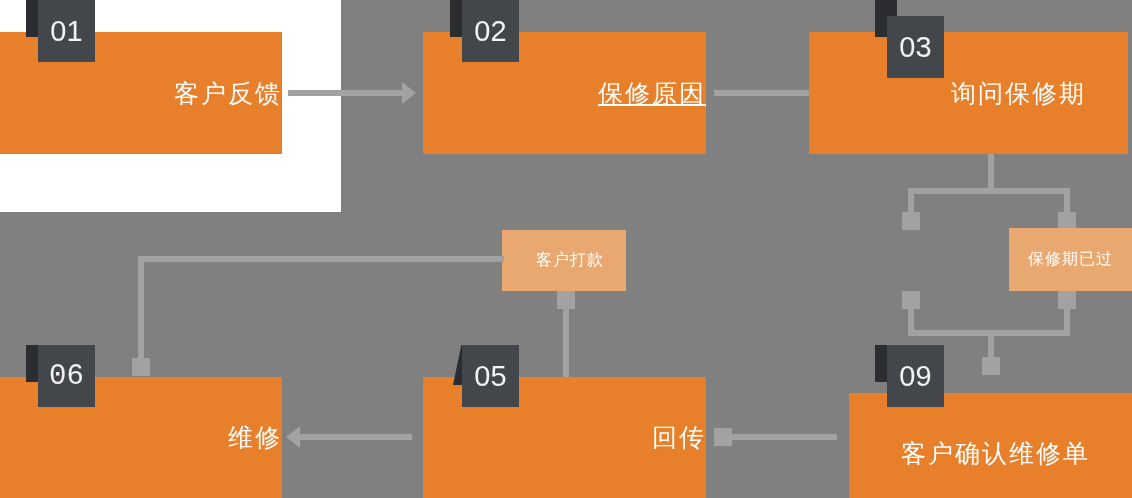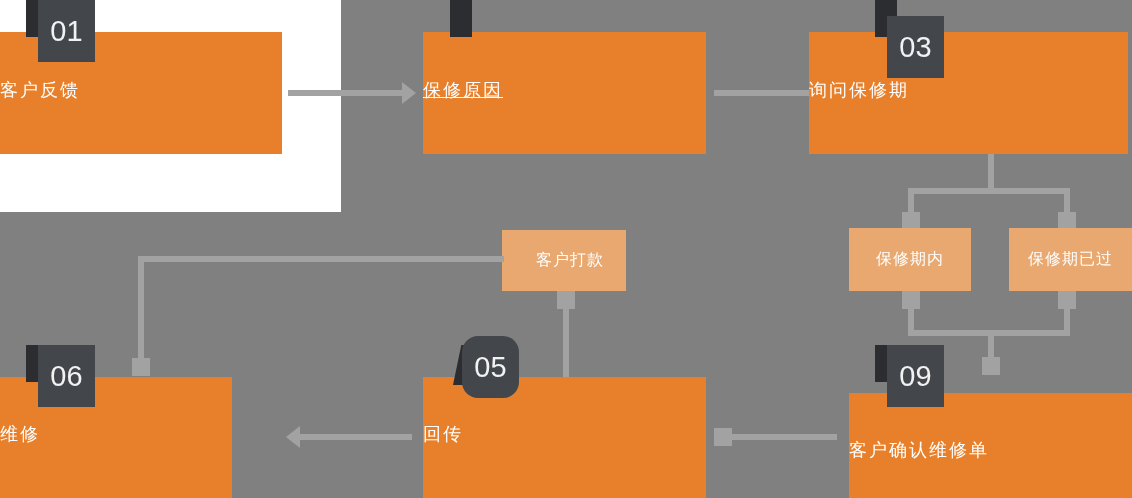--- a/index.html
+++ b/index.html
@@ -22,23 +22,23 @@
   
   .step {
     position: absolute;
     background: #E8802B;
     box-sizing: border-box;
   }
   .step-label {
     position: absolute;
     left: 0;
     right: 0;
-    text-align: left;
+    text-align: right;
     color: #ffffff;
-    font-size: 18px;
+    font-size: 25px;
     letter-spacing: 2px;
     line-height: 1;
     white-space: nowrap;
   }
   
   .badge {
     position: absolute;
     width: 57px;
     height: 62px;
     background: #43474B;
@@ -126,37 +126,39 @@
   </div>
   <div class="badge-shadow" style="left:26px; top:0px;"></div>
   <div class="badge" style="left:38px; top:0px;">
     <span>01</span>
   </div>
 
   <div class="step" style="left:423px; top:32px; width:283px; height:122px;">
     <div class="step-label" style="top:49px;text-decoration:underline;">保修原因</div>
   </div>
   <div class="badge-shadow" style="left:450px; top:0px;"></div>
+  <div class="badge" style="left:462px; top:0px;">
+    <span>02</span>
+  </div>
 
   <div class="step" style="left:809px; top:32px; width:319px; height:122px;">
     <div class="step-label" style="top:49px; left:0; right:42px;">询问保修期</div>
   </div>
   <div class="badge-shadow" style="left:875px; top:0px;"></div>
   <div class="badge" style="left:887px; top:0px;margin-top:16px;">
     <span>03</span>
   </div>
 
   <div class="line-v" style="left:988px; top:154px; height:40px;"></div>
   <div class="line-h" style="left:908px; top:188px; width:162px;"></div>
   <div class="line-v" style="left:908px; top:188px; height:30px;"></div>
   <div class="line-v" style="left:1064px; top:188px; height:30px;"></div>
   <div class="cap" style="left:902px; top:212px;"></div>
   <div class="cap" style="left:1058px; top:212px;"></div>
 
-  <div class="subbox" style="left:849px; top:228px; width:122px; height:63px;">保修期内</div>
   <div class="subbox" style="left:1009px; top:228px; width:123px; height:63px;">保修期已过</div>
 
   <div class="cap" style="left:902px; top:291px;"></div>
   <div class="cap" style="left:1058px; top:291px;"></div>
   <div class="line-v" style="left:908px; top:300px; height:30px;"></div>
   <div class="line-v" style="left:1064px; top:300px; height:30px;"></div>
   <div class="line-h" style="left:908px; top:330px; width:162px;"></div>
   <div class="line-v" style="left:988px; top:330px; height:33px;"></div>
   <div class="cap" style="left:982px; top:357px;"></div>
 
@@ -168,33 +170,33 @@
   <div class="line-h" style="left:138px; top:256px; width:366px;"></div>
   <div class="line-v" style="left:138px; top:256px; height:105px;"></div>
   <div class="cap" style="left:132px; top:358px;"></div>
 
   <div class="line-h" style="left:725px; top:434px; width:112px;"></div>
   <div class="cap" style="left:714px; top:428px;"></div>
 
   <div class="line-h" style="left:300px; top:434px; width:112px;"></div>
   <div class="arrow-left" style="left:286px; top:426px;"></div>
 
-  <div class="step" style="left:0px; top:377px; width:232px; height:121px;">
+  <div class="step" style="left:0px; top:377px; width:282px; height:121px;">
     <div class="step-label" style="top:48px;">维修</div>
   </div>
   <div class="badge-shadow" style="left:26px; top:345px;"></div>
-  <div class="badge" style="left:38px; top:345px;">
+  <div class="badge" style="left:38px; top:345px;font-family:Liberation Mono, monospace;">
     <span>06</span>
   </div>
 
   <div class="step" style="left:423px; top:377px; width:283px; height:121px;">
     <div class="step-label" style="top:48px;">回传</div>
   </div>
   <div class="badge-shadow slant" style="left:453px; top:345px; width:16px; height:40px;"></div>
-  <div class="badge" style="left:462px; top:336px;border-radius:16px;">
+  <div class="badge" style="left:462px; top:345px;">
     <span>05</span>
   </div>
 
   <div class="step" style="left:849px; top:377px; width:283px; height:121px;margin-top:16px;">
     <div class="step-label" style="top:48px; left:0; right:42px;">客户确认维修单</div>
   </div>
   <div class="badge-shadow" style="left:875px; top:345px;"></div>
   <div class="badge" style="left:887px; top:345px;">
     <span>09</span>
   </div>

